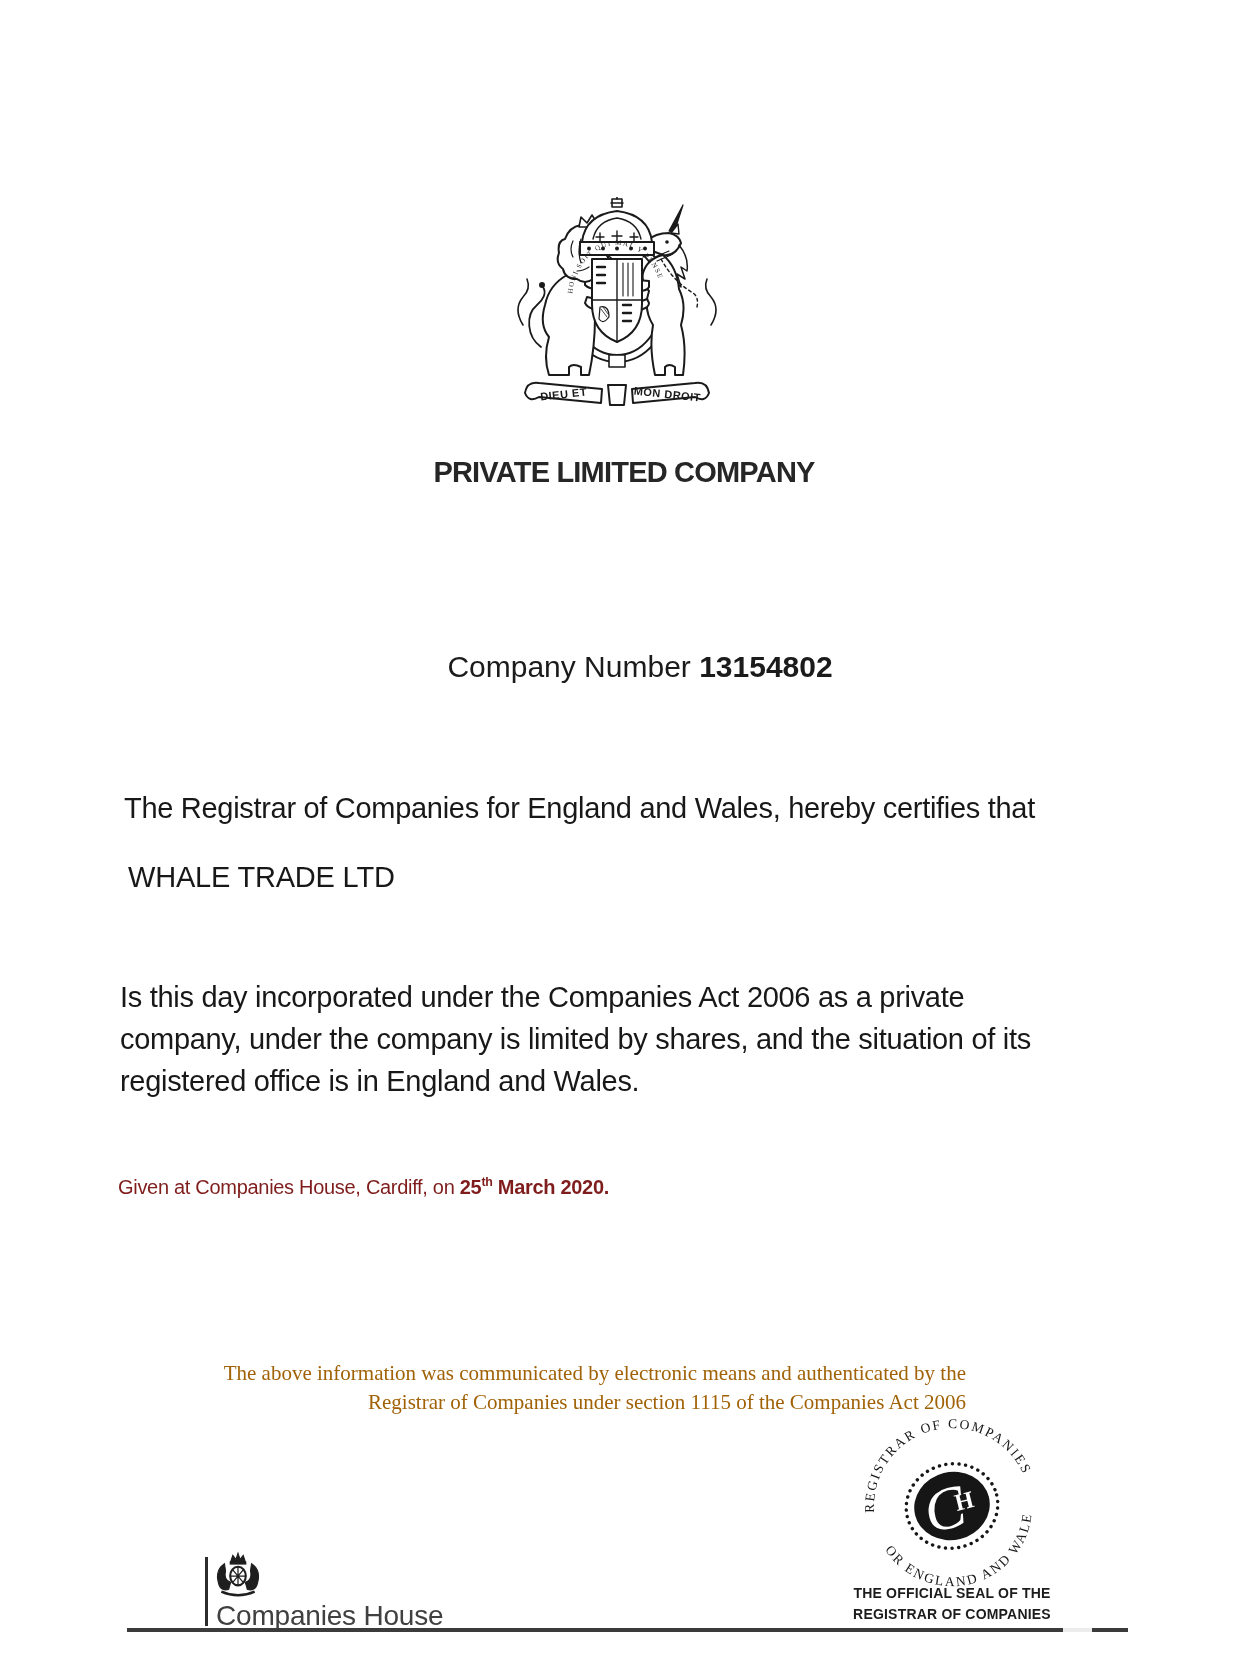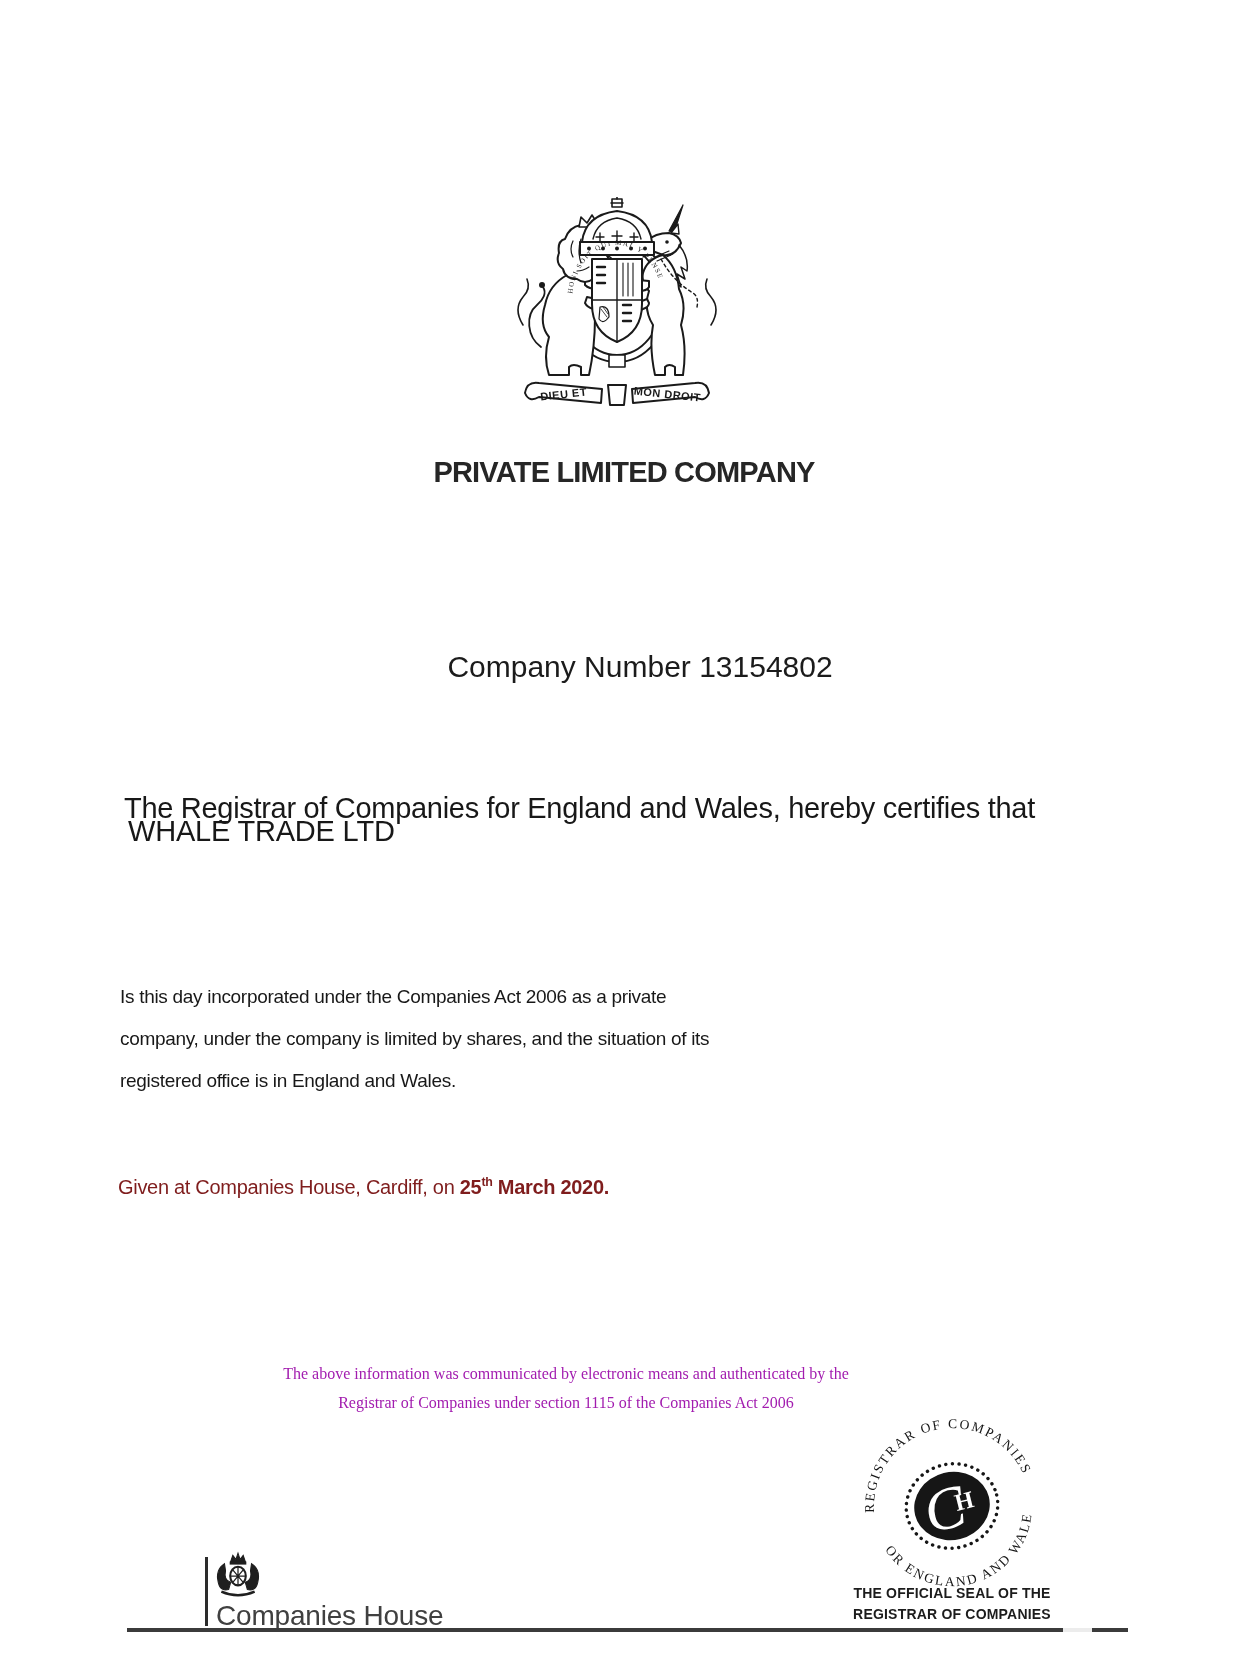--- a/index.html
+++ b/index.html
@@ -6,32 +6,32 @@
   #page{
     position:relative;width:1248px;height:1674px;background:#ffffff;overflow:hidden;
     font-family:"Liberation Sans",sans-serif;color:#1d1d1d;
   }
   .abs{position:absolute;}
   
   .title-block{left:12px;top:456px;width:1224px;text-align:center;
     font-weight:bold;font-size:29px;line-height:32px;letter-spacing:-0.8px;color:#262626;}
   
   .company-number{left:16px;top:650px;width:1248px;text-align:center;font-size:30px;color:#1b1b1b;}
-  .company-number b{font-weight:normal;}
+  .company-number b{font-weight:bold;}
   
   .registrar-line{left:124px;top:792px;font-size:29px;letter-spacing:-0.3px;white-space:nowrap;color:#181818;}
-  .company-name{left:128px;top:815px;font-size:29px;letter-spacing:-0.2px;white-space:nowrap;color:#181818;}
-  .body-par{left:120px;top:976px;font-size:19px;line-height:42px;letter-spacing:-0.3px;color:#181818;}
+  .company-name{left:128px;top:861px;font-size:29px;letter-spacing:-0.2px;white-space:nowrap;color:#181818;}
+  .body-par{left:120px;top:976px;font-size:29px;line-height:42px;letter-spacing:-0.3px;color:#181818;}
   .body-par div{white-space:nowrap;}
   .given-line{left:118px;top:1176px;font-size:20px;letter-spacing:-0.3px;white-space:nowrap;color:#7f1d1d;}
   .given-line b{font-weight:bold;}
   .given-line sup{font-size:0.62em;vertical-align:super;line-height:0;}
   
-  .footnote{left:166px;top:1359px;width:800px;text-align:center;
-    font-family:"Liberation Serif",serif;font-size:16px;line-height:29px;color:#a21caf;}
+  .footnote{left:166px;top:1359px;width:800px;text-align:right;
+    font-family:"Liberation Serif",serif;font-size:21px;line-height:29px;color:#a16207;}
   
   .seal-svg{left:852px;top:1406px;}
   .seal-caption{left:832px;top:1583px;width:240px;text-align:center;
     font-size:14px;line-height:21px;font-weight:bold;letter-spacing:0.2px;color:#1c1c1c;}
   
   .ch-bar{left:205px;top:1557px;width:3px;height:69px;background:#2c2c2c;}
   .ch-crest{left:212px;top:1551px;}
   .ch-text{left:216px;top:1600px;font-size:28px;letter-spacing:-0.2px;color:#404040;white-space:nowrap;}
   
   .rule-seg{top:1628px;height:4px;background:#3b3b3b;}

